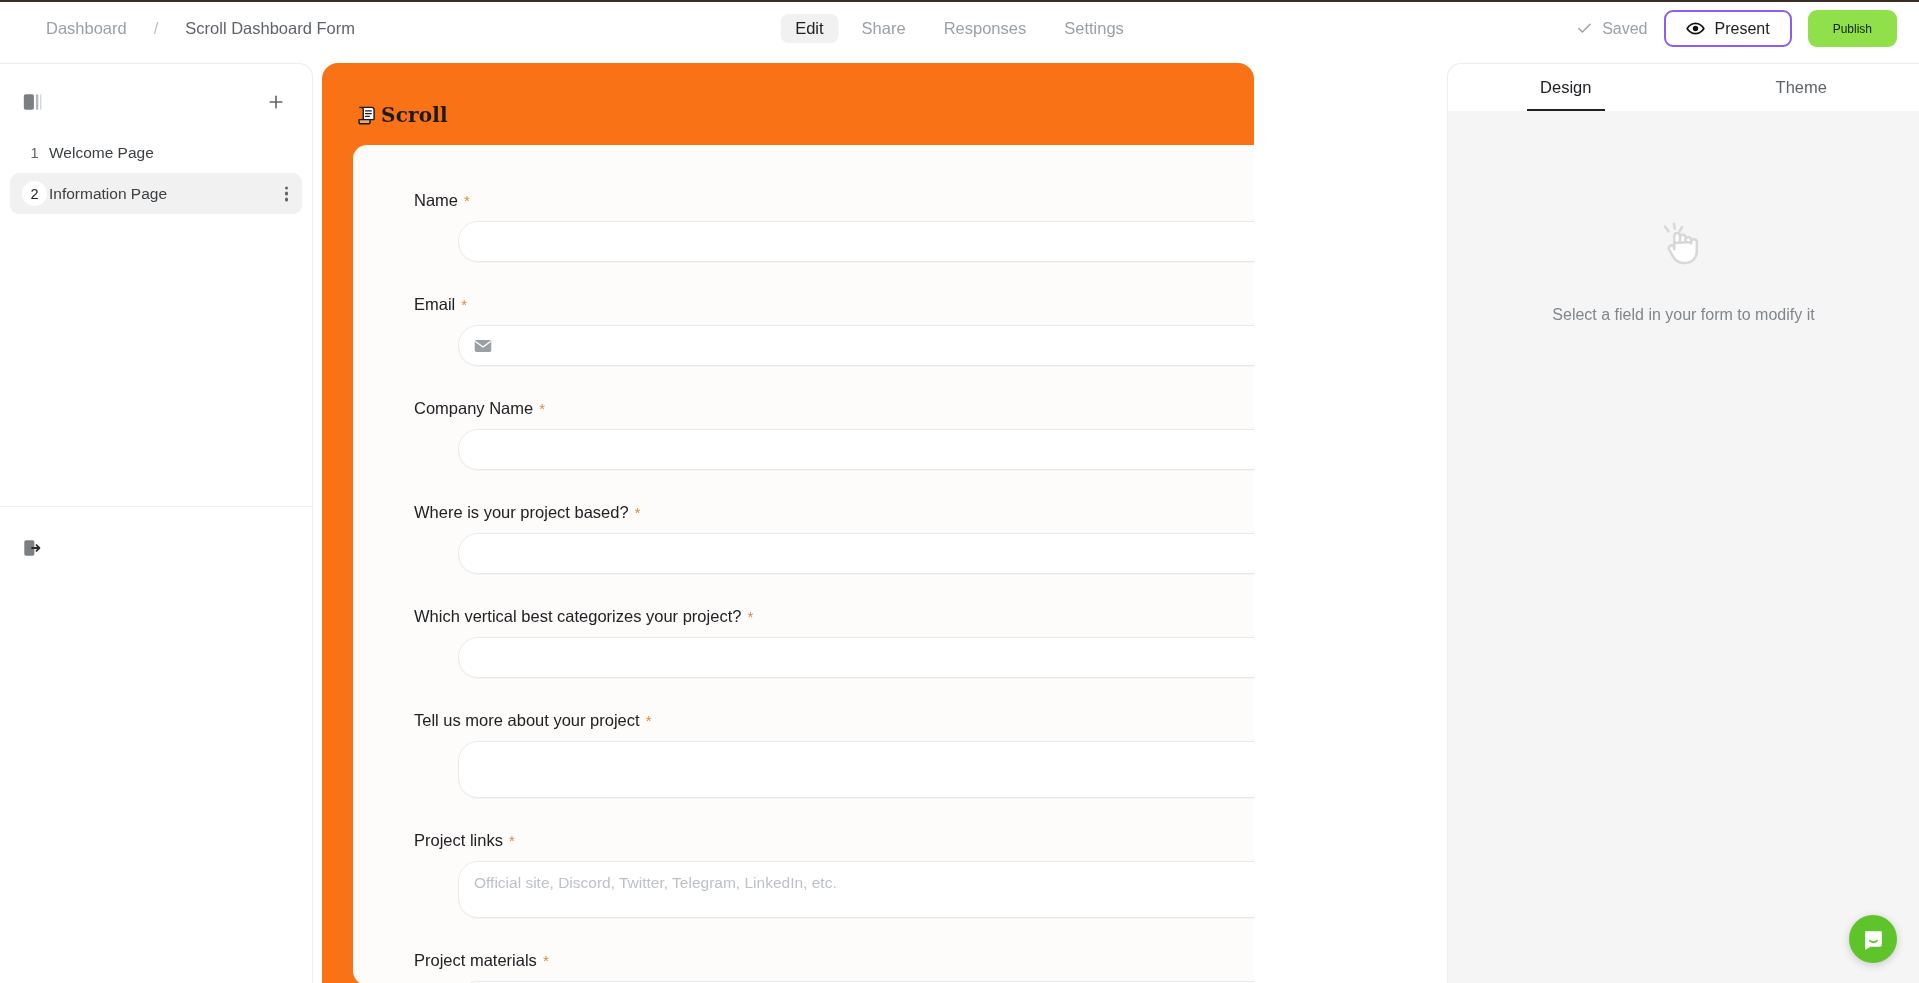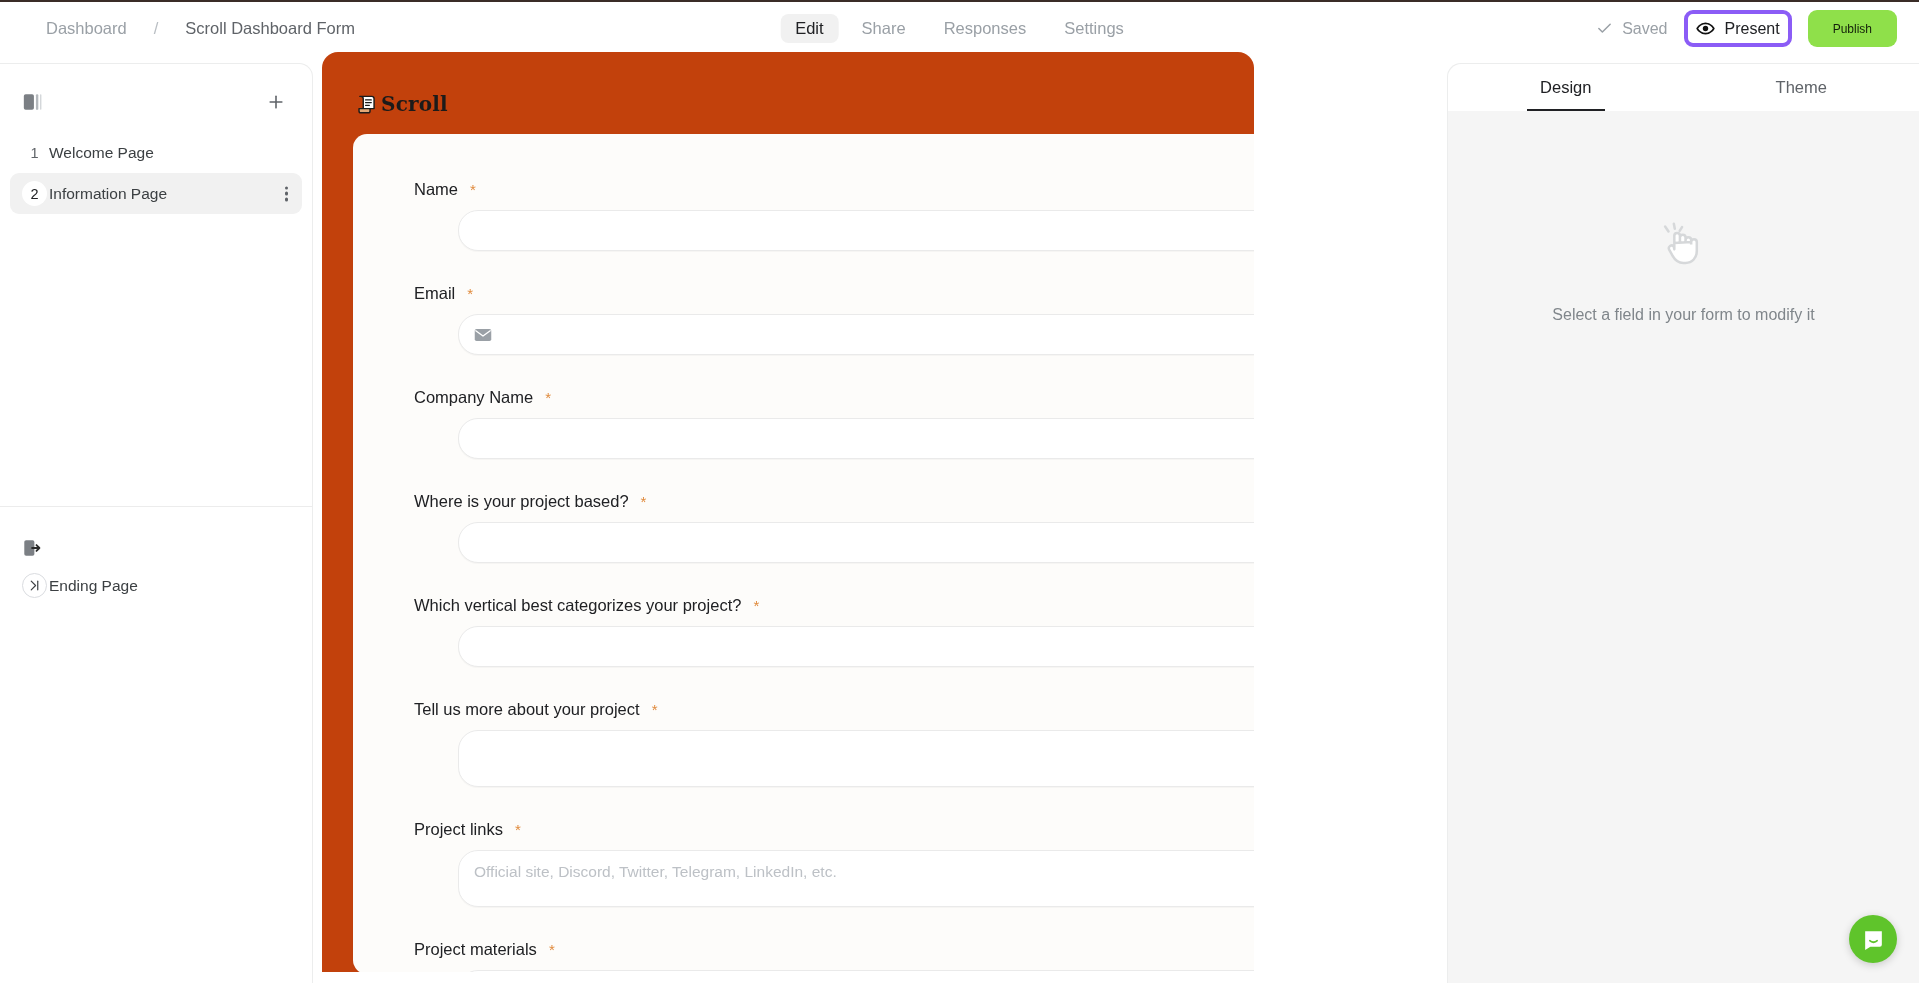--- a/index.html
+++ b/index.html
@@ -41,22 +41,22 @@
   .ctab.active { background: #f1f1f1; color: #202124; }
 
   .top-right {
     position: absolute; right: 22px; top: 0; height: 57px;
     display: flex; align-items: center; gap: 16px;
   }
   .saved-wrap { display: flex; align-items: center; gap: 9px; color: #9aa0a6; font-size: 16px; }
   .check-ico { width: 17px; height: 17px; display: block; }
   .present-btn {
     display: flex; align-items: center; gap: 10px;
-    border: 4px solid #8b5cf6; border-radius: 9px;
-    height: 37px; padding: 0 8px; background: #fff;
+    border: 2px solid #8b5cf6; border-radius: 9px;
+    height: 37px; padding: 0 20px; background: #fff;
     font-size: 16px; color: #202124; cursor: pointer;
   }
   .eye-ico { width: 19px; height: 19px; display: block; }
   .publish-btn {
     background: #8fe04a; color: #14210a; border: none;
     height: 37px; padding: 0 25px; border-radius: 9px;
     font-size: 12px; cursor: pointer;
     font-family: "Liberation Sans", sans-serif;
   }
 
@@ -106,23 +106,23 @@
     display: flex; align-items: center; height: 41px;
     border-radius: 9px; padding: 0 12px; cursor: pointer;
   }
   .end-circle {
     width: 25px; height: 25px; flex: 0 0 25px; border-radius: 50%;
     border: 1px solid #dadce0; display: flex; align-items: center; justify-content: center;
   }
 
   
   #canvas {
-    position: absolute; left: 322px; top: 52px;
+    position: absolute; left: 322px; top: 63px;
     width: 932px; height: 920px;
-    background: #c2410c;
+    background: #f97316;
     border-top-left-radius: 16px; border-top-right-radius: 16px;
     overflow: hidden;
   }
   .brand {
     position: absolute; left: 33px; top: 40px;
     display: flex; align-items: center; gap: 3px;
   }
   .brand-ico { width: 23px; height: 23px; display: block; }
   .brand-txt {
     font-family: "DejaVu Serif", serif;
@@ -133,21 +133,21 @@
     width: 1052px; height: 840px;
     background: #fdfcfa;
     border-radius: 14px;
     box-shadow: 0 1px 2px rgba(0,0,0,.04);
     padding: 46px 61px 0 61px;
     overflow: hidden;
   }
   .field { margin-bottom: 0; }
   .f-label {
     font-size: 16.5px; color: #202124; margin-bottom: 11px;
-    display: flex; align-items: baseline; gap: 12px;
+    display: flex; align-items: baseline; gap: 6px;
   }
   .req { color: #e08a3c; font-size: 15px; }
   .f-input {
     width: 936px; height: 41px; background: #ffffff;
     border: 1px solid #eaeaea; border-radius: 20px;
     box-shadow: 0 1px 1px rgba(0,0,0,.03);
     display: flex; align-items: center; padding: 0 15px;
     font-size: 15.5px; color: #202124; margin-left: 44px;
   }
   .f-input.tall { height: 57px; align-items: flex-start; padding-top: 12px; }
@@ -274,29 +274,20 @@
 
   <div class="sb-end-head">
     <span>
       <svg class="end-ico" viewBox="0 0 24 24">
           <rect x="2.5" y="3.5" width="11" height="17" rx="2" fill="#7b7f84"></rect>
           <path d="M11 12h8m0 0-3.2-3.2M19 12l-3.2 3.2" stroke="#2b2b2b" stroke-width="2" fill="none" stroke-linecap="round" stroke-linejoin="round"></path>
         </svg>
     </span>
   </div>
 
-  <div class="sb-ending-item">
-    <span class="end-circle">
-      <svg width="13" height="13" viewBox="0 0 24 24" fill="none" stroke="#3c4043" stroke-width="2.2" stroke-linecap="round" stroke-linejoin="round">
-          <polyline points="6 4 14 12 6 20"></polyline>
-          <line x1="18" y1="4" x2="18" y2="20"></line>
-        </svg>
-    </span>
-    <span class="sb-label">Ending Page</span>
-  </div>
 </div>
 
 <div id="canvas">
   <div class="brand">
     <span>
       <svg class="brand-ico" viewBox="0 0 24 24">
         <path d="M5 3.5h12.5a2.4 2.4 0 0 1 2.4 2.4v10.4H8.6V5.9A2.4 2.4 0 0 0 6.2 3.5Z" fill="#fff" stroke="#1c1b1a" stroke-width="1.5" stroke-linejoin="round"></path>
         <line x1="11" y1="7.2" x2="17" y2="7.2" stroke="#1c1b1a" stroke-width="1.3" stroke-linecap="round"></line>
         <line x1="11" y1="10" x2="17" y2="10" stroke="#1c1b1a" stroke-width="1.3" stroke-linecap="round"></line>
         <line x1="11" y1="12.8" x2="15" y2="12.8" stroke="#1c1b1a" stroke-width="1.3" stroke-linecap="round"></line>

